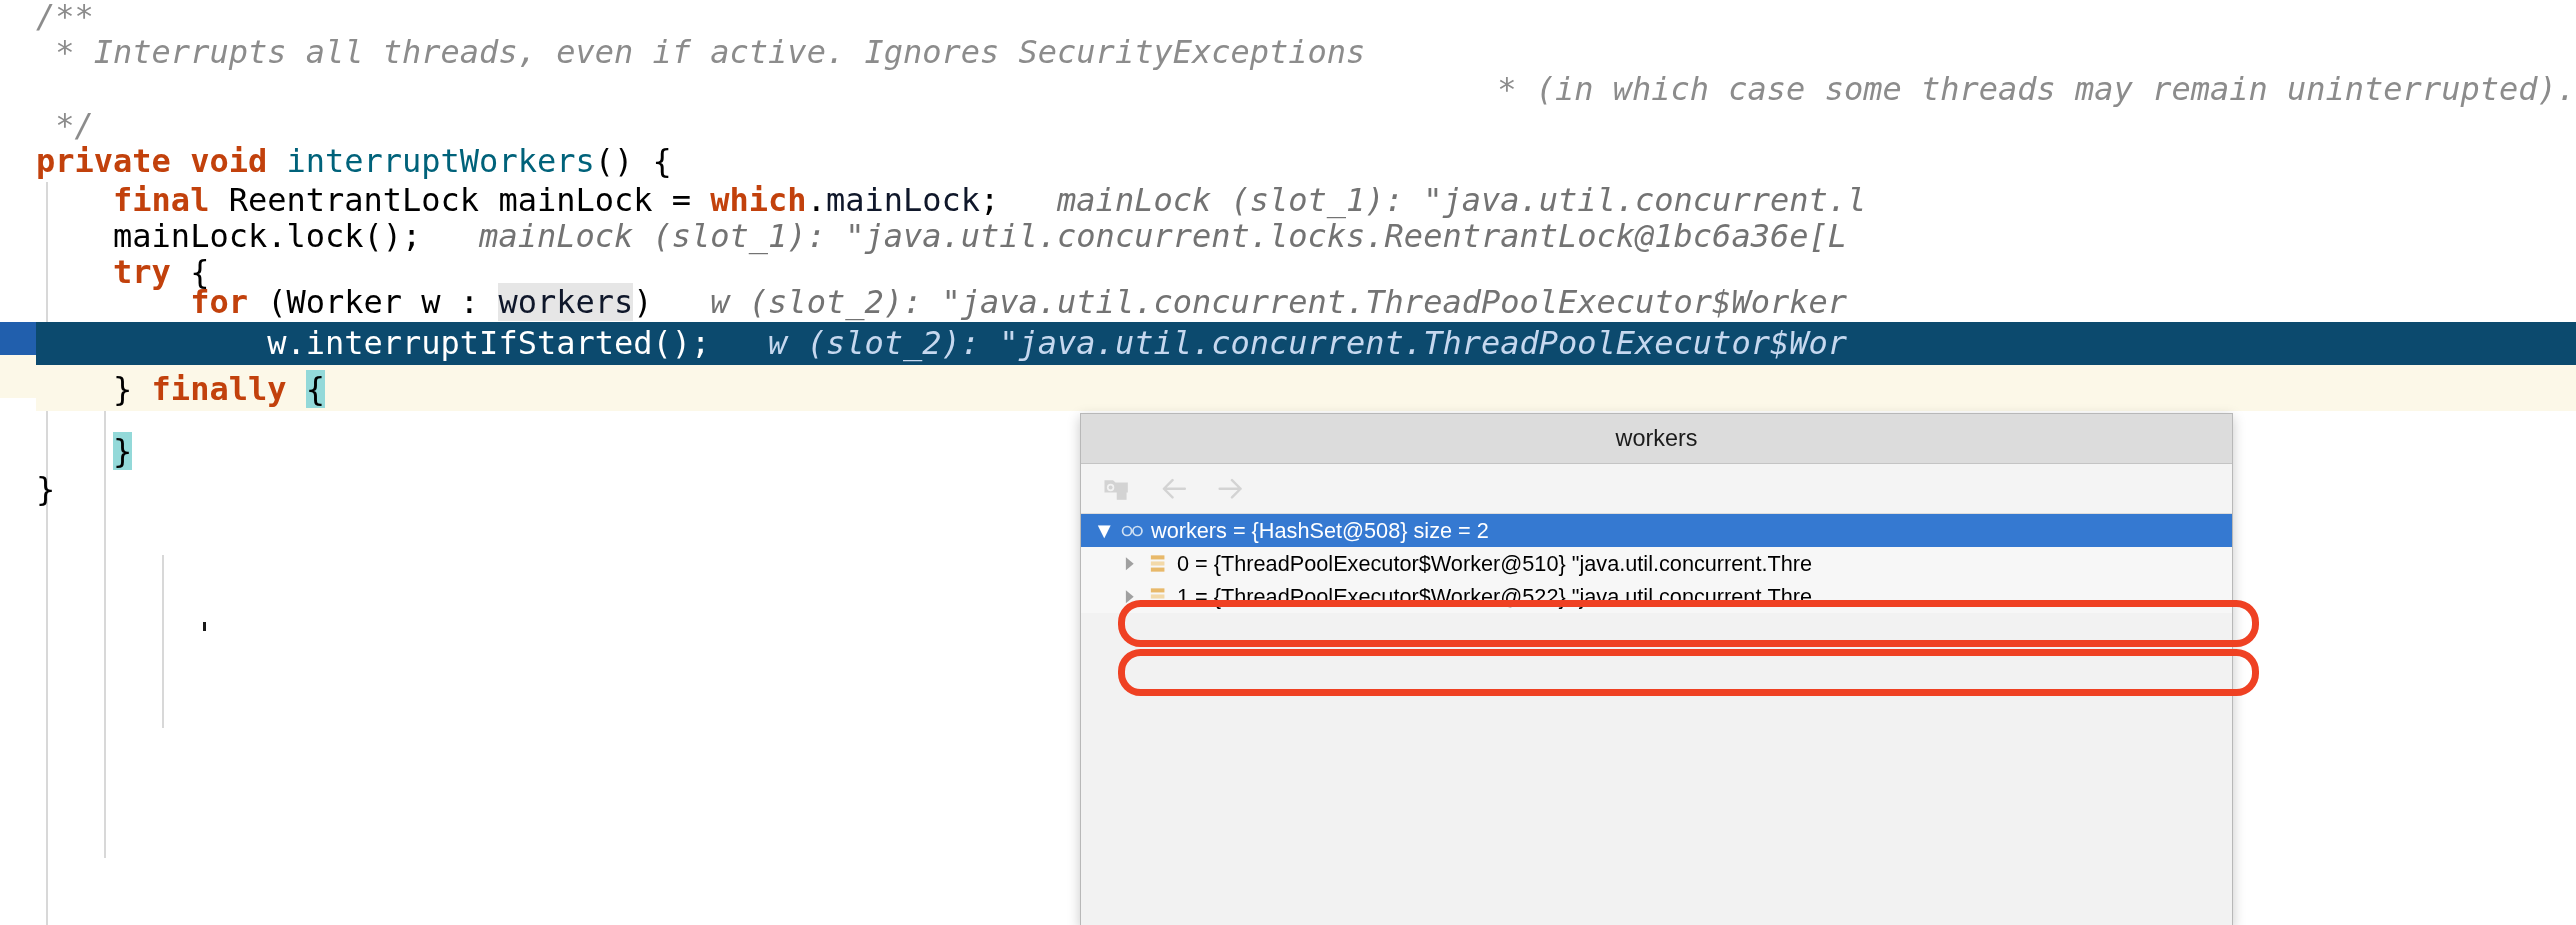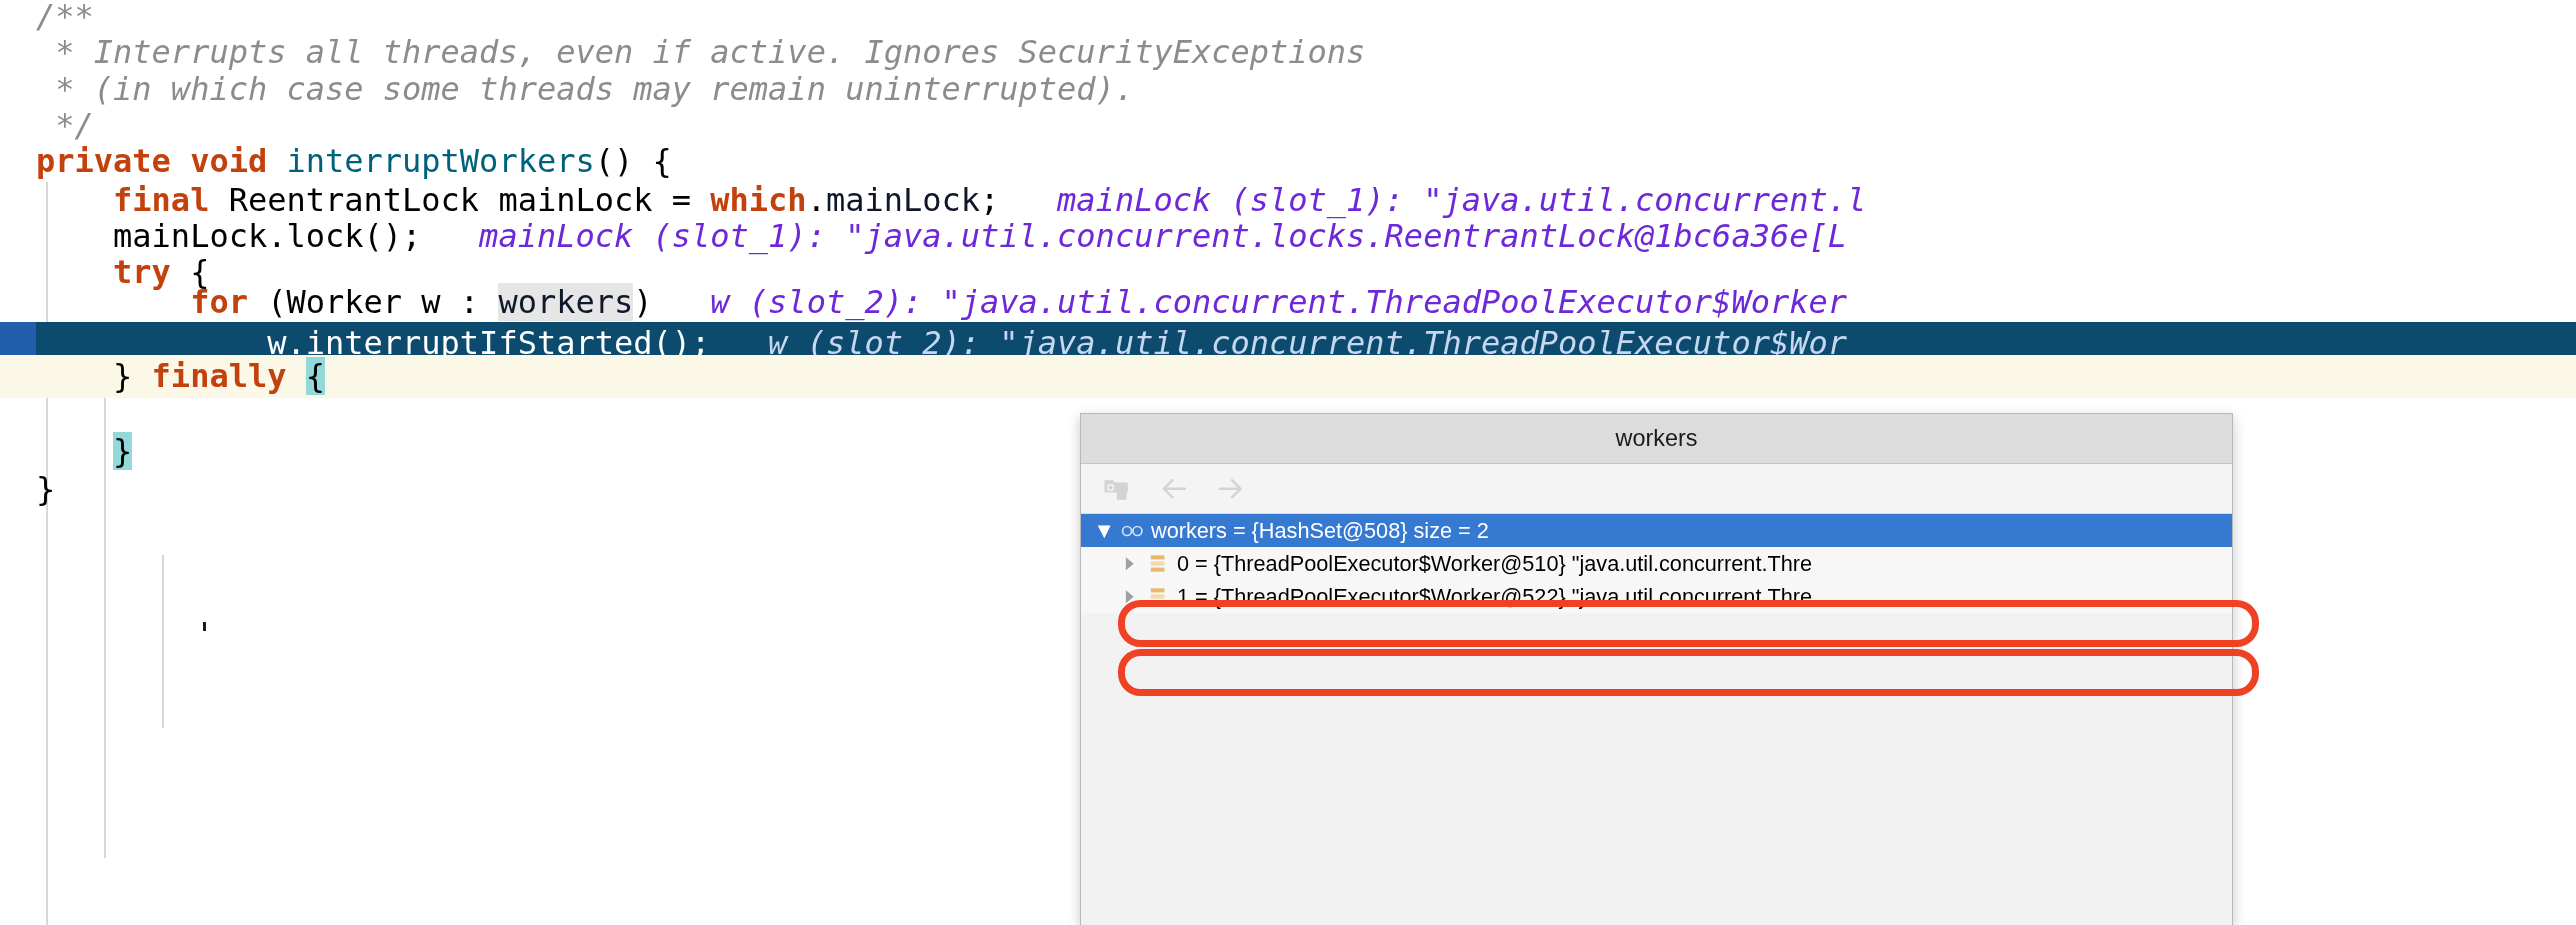--- a/index.html
+++ b/index.html
@@ -25,21 +25,21 @@
     line-height:43px;
     color:#000000;
     letter-spacing:0px;
   }
   .line .ind{display:inline-block;}
   .cmt{color:#8c8c8c;font-style:italic;}
   .kw{color:#c2410c;font-weight:bold;}
   .mth{color:#00627a;}
   .fld{color:#0f172a;text-align:center;}
   .plain{color:#000000;}
-  .hintx{color:#6d28d9;font-style:italic;}
+  .hintx{color:#737373;font-style:italic;}
   .sel-line{background:#0c4a6e;}
   .sel-line .plain,.sel-line .mth{color:#ffffff;}
   .sel-line .hintx{color:#c6d8ef;}
   .cream{background:#fcf8e8;}
   .brace-hl{background:#93d9d9;}
   .ident-hl{background:#e6e6e6;}
   
   .guide{
     position:absolute;
     width:1.7px;background:#d8d8d8;
@@ -118,29 +118,29 @@
   <div class="guide" style="left:104px;top:373px;height:485px;"></div>
   <div class="guide" style="left:162px;top:555px;height:173px;"></div>
 
   <div style="position: absolute; left: 0px; top: 322px; width: 2576px; height: 43px; background: rgb(33, 95, 173);"></div>
   <div style="position: absolute; left: 0px; top: 355px; width: 2576px; height: 43px; background: rgb(252, 248, 232);"></div>
   <div style="position:absolute;left:0;top:366px;width:2576px;height:0px;"></div>
 
   <div id="lines">
       <div class="line" style="top: -5.2px; left: 36px;"><span class="ind"></span><span class="cmt">/**</span></div>
       <div class="line" style="top: 31px; left: 36px;"><span class="ind"> </span><span class="cmt">* Interrupts all threads, even if active. Ignores SecurityExceptions</span></div>
-      <div class="line" style="top: 68px; left: 36px;"><span class="ind"> </span><span class="cmt">* (in which case some threads may remain uninterrupted).</span></div>
+      <div class="line" style="top: 68px; left: 36px; text-align: right;"><span class="ind"> </span><span class="cmt">* (in which case some threads may remain uninterrupted).</span></div>
       <div class="line" style="top: 104px; left: 36px;"><span class="ind"> </span><span class="cmt">*/</span></div>
       <div class="line" style="top: 140px; left: 36px;"><span class="ind"></span><span class="kw">private</span><span class="plain"> </span><span class="kw">void</span><span class="plain"> </span><span class="mth">interruptWorkers</span><span class="plain">() {</span></div>
       <div class="line" style="top: 179px; left: 36px;"><span class="ind">    </span><span class="kw">final</span><span class="plain"> ReentrantLock mainLock = </span><span class="kw">which</span><span class="plain">.</span><span class="fld">mainLock</span><span class="plain">;</span><span class="hintx">   mainLock (slot_1): "java.util.concurrent.l</span></div>
       <div class="line" style="top: 215px; left: 36px;"><span class="ind">    </span><span class="plain">mainLock.lock();</span><span class="hintx">   mainLock (slot_1): "java.util.concurrent.locks.ReentrantLock@1bc6a36e[L</span></div>
       <div class="line" style="top: 251px; left: 36px;"><span class="ind">    </span><span class="kw">try</span><span class="plain"> {</span></div>
       <div class="line" style="top: 281px; left: 36px;"><span class="ind">        </span><span class="kw">for</span><span class="plain"> (Worker w : </span><span class="fld ident-hl">workers</span><span class="plain">)</span><span class="hintx">   w (slot_2): "java.util.concurrent.ThreadPoolExecutor$Worker</span></div>
       <div class="line sel-line" style="top: 322px; left: 36px;"><span class="ind">            </span><span class="plain">w.interruptIfStarted();</span><span class="hintx">   w (slot_2): "java.util.concurrent.ThreadPoolExecutor$Wor</span></div>
-      <div class="line cream" style="top: 355px; left: 36px;"><span class="ind">    </span><span class="plain">}</span><span class="plain"> </span><span class="kw">finally</span><span class="plain"> </span><span class="plain brace-hl">{</span></div>
+      <div class="line cream" style="top: 368px; left: 36px;"><span class="ind">    </span><span class="plain">}</span><span class="plain"> </span><span class="kw">finally</span><span class="plain"> </span><span class="plain brace-hl">{</span></div>
       <div class="line" style="top: 394px; left: 36px;"><span class="ind">        </span></div>
       <div class="line" style="top: 430px; left: 36px;"><span class="ind">    </span><span class="plain brace-hl">}</span></div>
       <div class="line" style="top: 468px; left: 36px;"><span class="ind"></span><span class="plain">}</span></div>
     </div>
 
   <div class="caret" style="left:203px;top:622px;height:8.7px;"></div>
 </div>
 
 <div id="popup">
   <div id="popup-title">workers</div>

